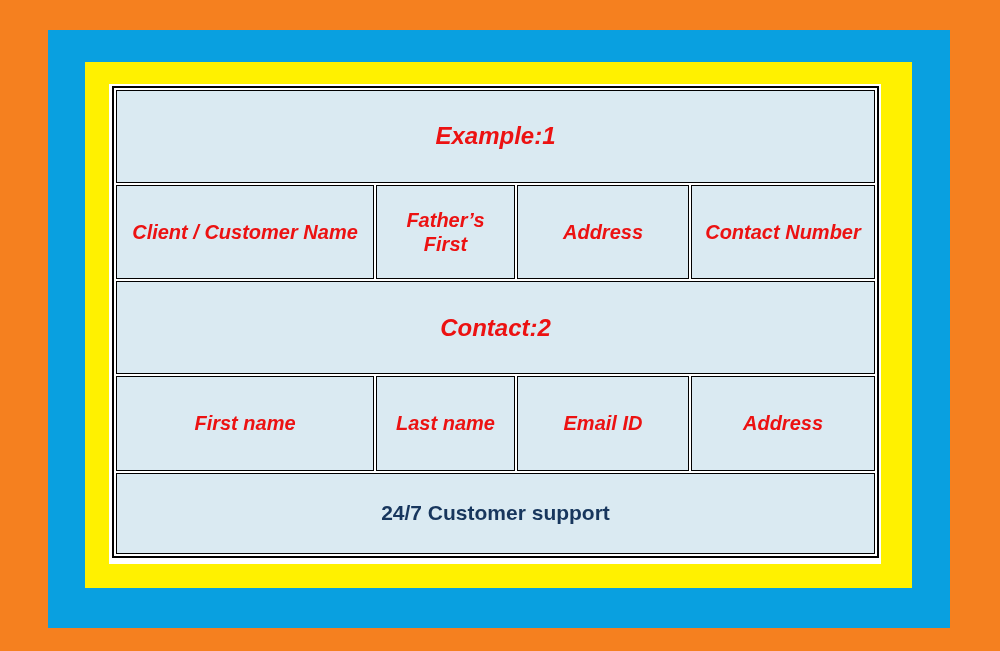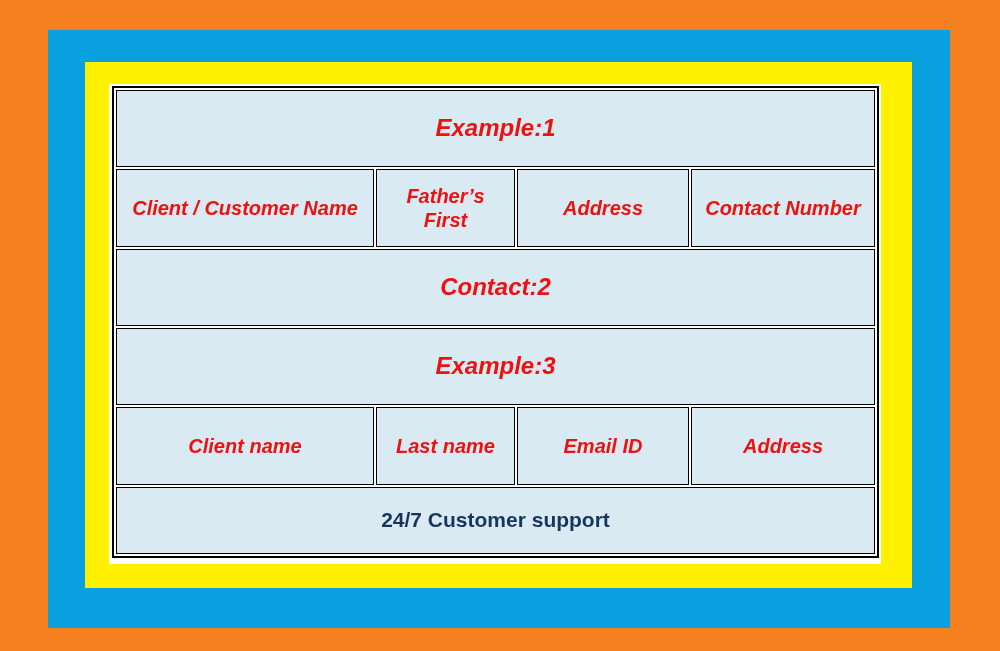--- a/index.html
+++ b/index.html
@@ -109,25 +109,22 @@
         <td class="header-cell">Client / Customer Name</td>
         <td class="header-cell">Father’s First</td>
         <td class="header-cell">Address</td>
         <td class="header-cell">Contact Number</td>
       </tr>
 
       <tr class="title-row">
         <td colspan="4" class="title-cell">Contact:2</td>
       </tr>
 
-      <tr class="title-row">
-        <td colspan="4" class="title-cell">Example:3</td>
-      </tr>
       <tr class="header-row">
-        <td class="header-cell">Client name</td>
+        <td class="header-cell">First name</td>
         <td class="header-cell">Last name</td>
         <td class="header-cell">Email ID</td>
         <td class="header-cell">Address</td>
       </tr>
 
       <tr class="footer-row">
         <td colspan="4" class="footer-cell">24/7 Customer support</td>
       </tr>
     </tbody>
   </table>

